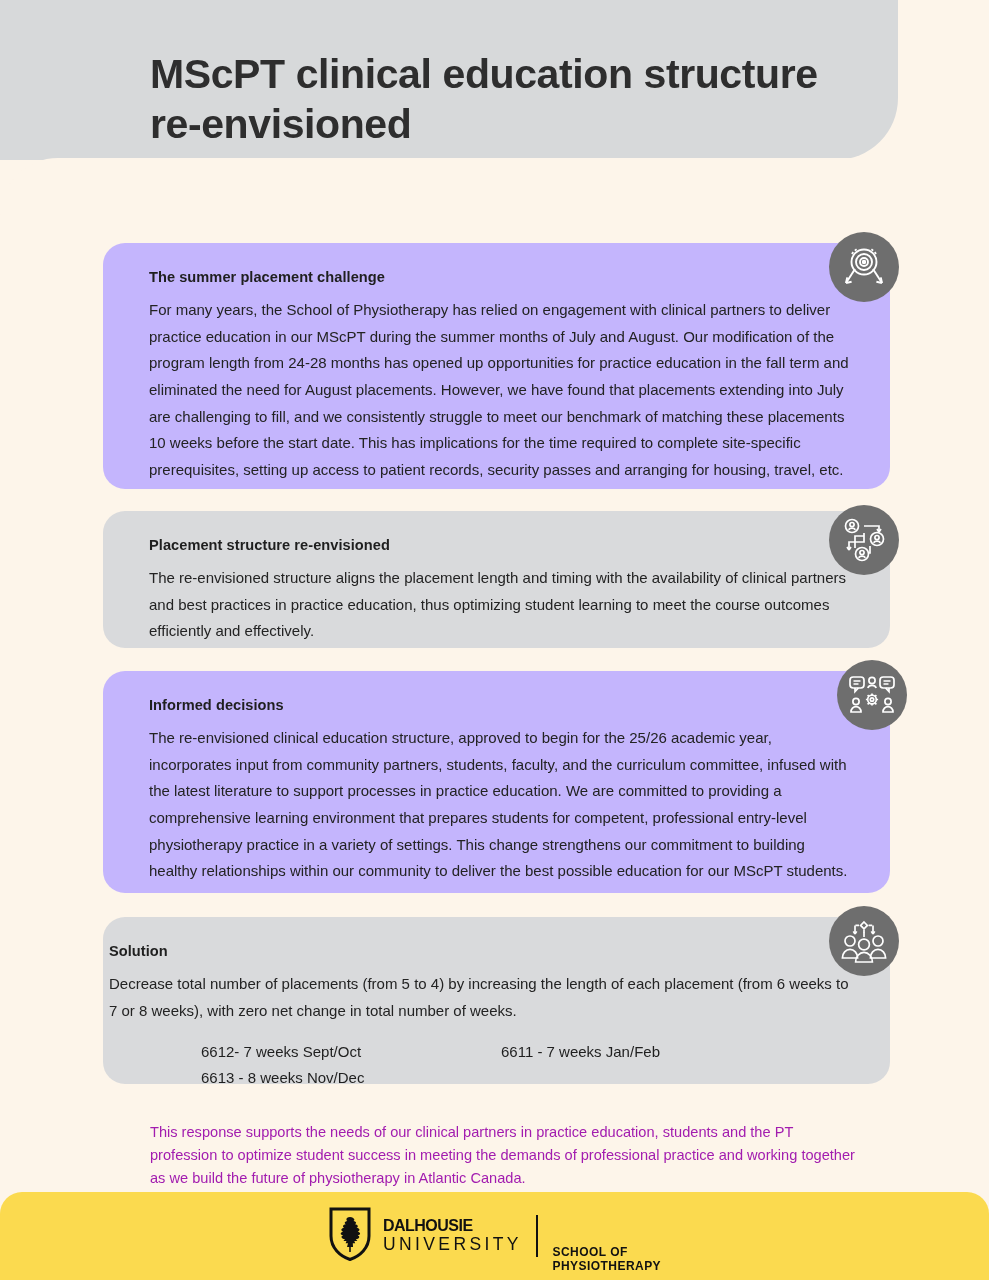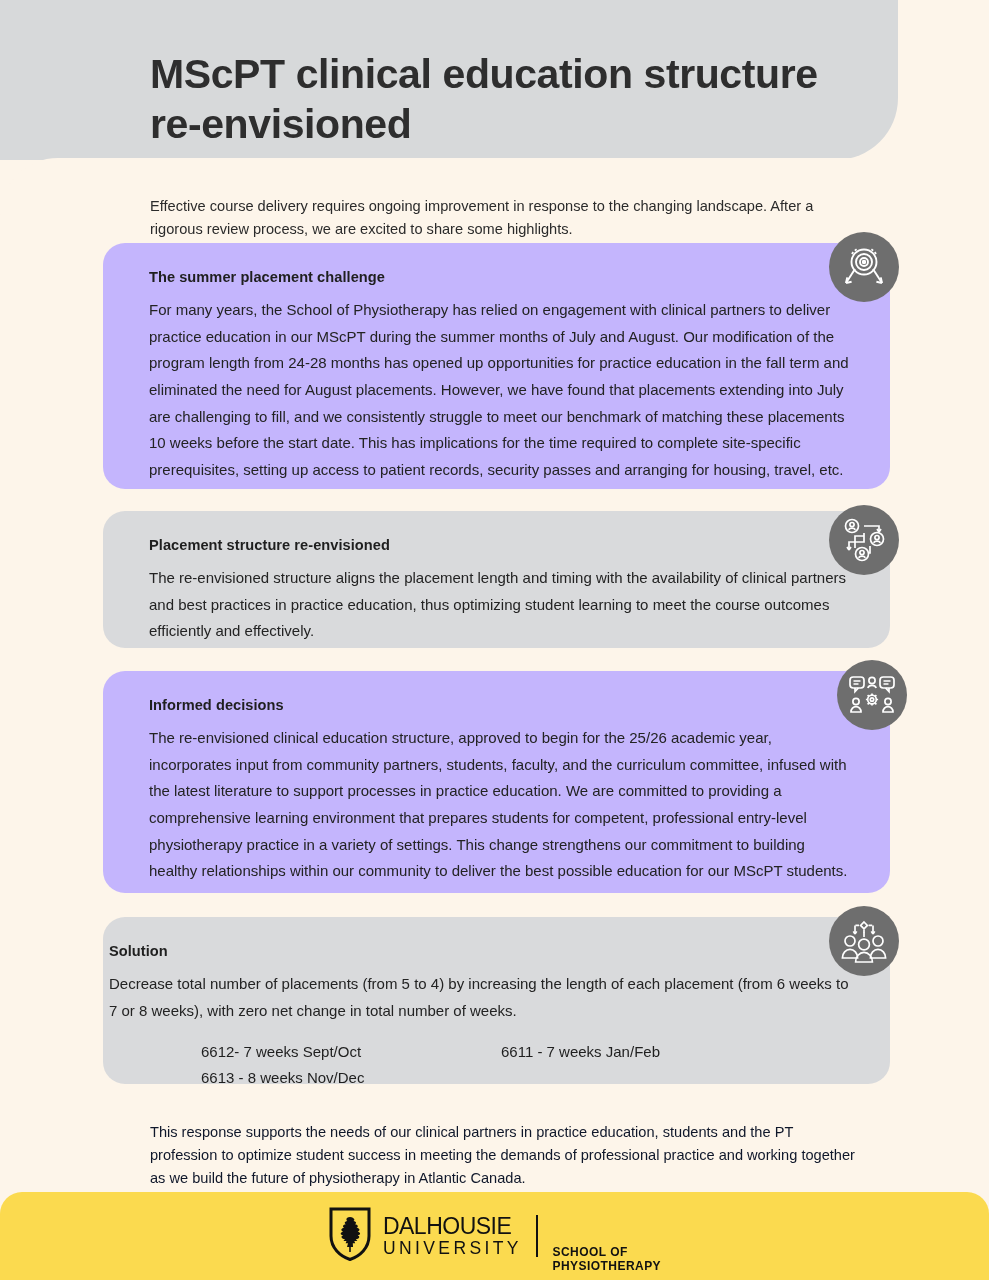--- a/index.html
+++ b/index.html
@@ -132,21 +132,21 @@
   #icon-4 { left: 829px; top: 906px; }
 
   
   .closing {
     position: absolute;
     left: 150px;
     top: 1106px;
     width: 710px;
     font-size: 14.6px;
     line-height: 1.6;
-    color: #0f172a;
+    color: #a21caf;
     z-index: 4;
   }
 
   
   .footer {
     position: absolute;
     left: 0;
     bottom: 0;
     width: 989px;
     height: 88px;
@@ -163,22 +163,22 @@
     align-items: center;
     gap: 11px;
   }
   .logo-wordmark {
     display: flex;
     flex-direction: column;
     line-height: 1;
     color: #111;
   }
   .wm-dal {
-    font-size: 23px;
-    font-weight: normal;
+    font-size: 16px;
+    font-weight: bold;
     letter-spacing: -0.5px;
   }
   .wm-uni {
     font-size: 17.5px;
     font-weight: normal;
     letter-spacing: 3.4px;
     margin-top: 2px;
   }
   .logo-divider {
     width: 1.6px;
@@ -200,21 +200,20 @@
 </head>
 <body>
 
 <div id="page">
 
   <div class="header-slab"></div>
   <div class="body-panel"></div>
 
   <h1 class="header-title">MScPT clinical education structure re-envisioned</h1>
 
-  <p class="intro">Effective course delivery requires ongoing improvement in response to the changing landscape. After a rigorous review process, we are excited to share some highlights.</p>
 
   <section class="card yellow" id="card-challenge">
     <h2 class="card-title">The summer placement challenge</h2>
     <p class="card-body">For many years, the School of Physiotherapy has relied on engagement with clinical partners to deliver practice education in our MScPT during the summer months of July and August. Our modification of the program length from 24-28 months has opened up opportunities for practice education in the fall term and eliminated the need for August placements. However, we have found that placements extending into July are challenging to fill, and we consistently struggle to meet our benchmark of matching these placements 10 weeks before the start date. This has implications for the time required to complete site-specific prerequisites, setting up access to patient records, security passes and arranging for housing, travel, etc.</p>
   </section>
 
   <section class="card gray" id="card-structure">
     <h2 class="card-title">Placement structure re-envisioned</h2>
     <p class="card-body">The re-envisioned structure aligns the placement length and timing with the availability of clinical partners and best practices in practice education, thus optimizing student learning to meet the course outcomes efficiently and effectively.</p>
   </section>

